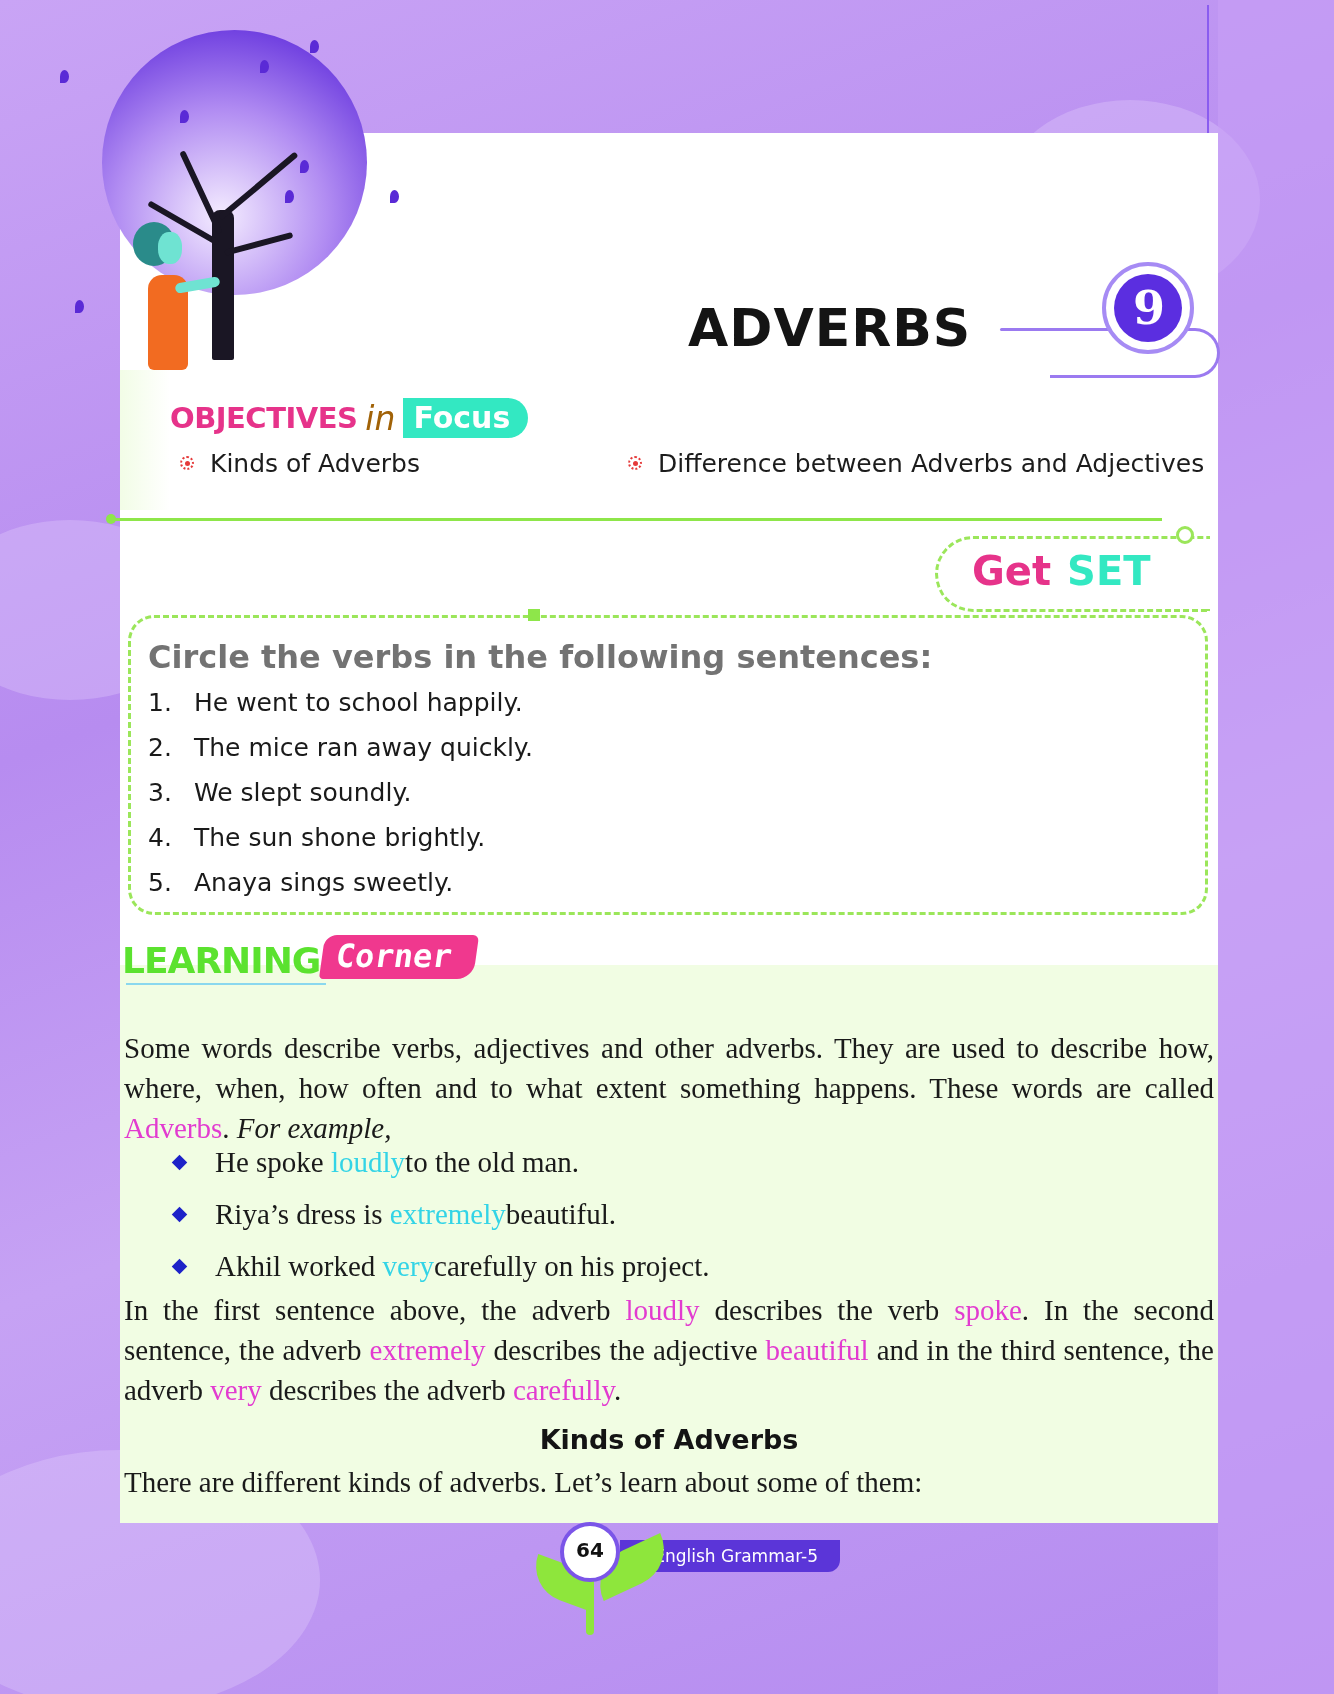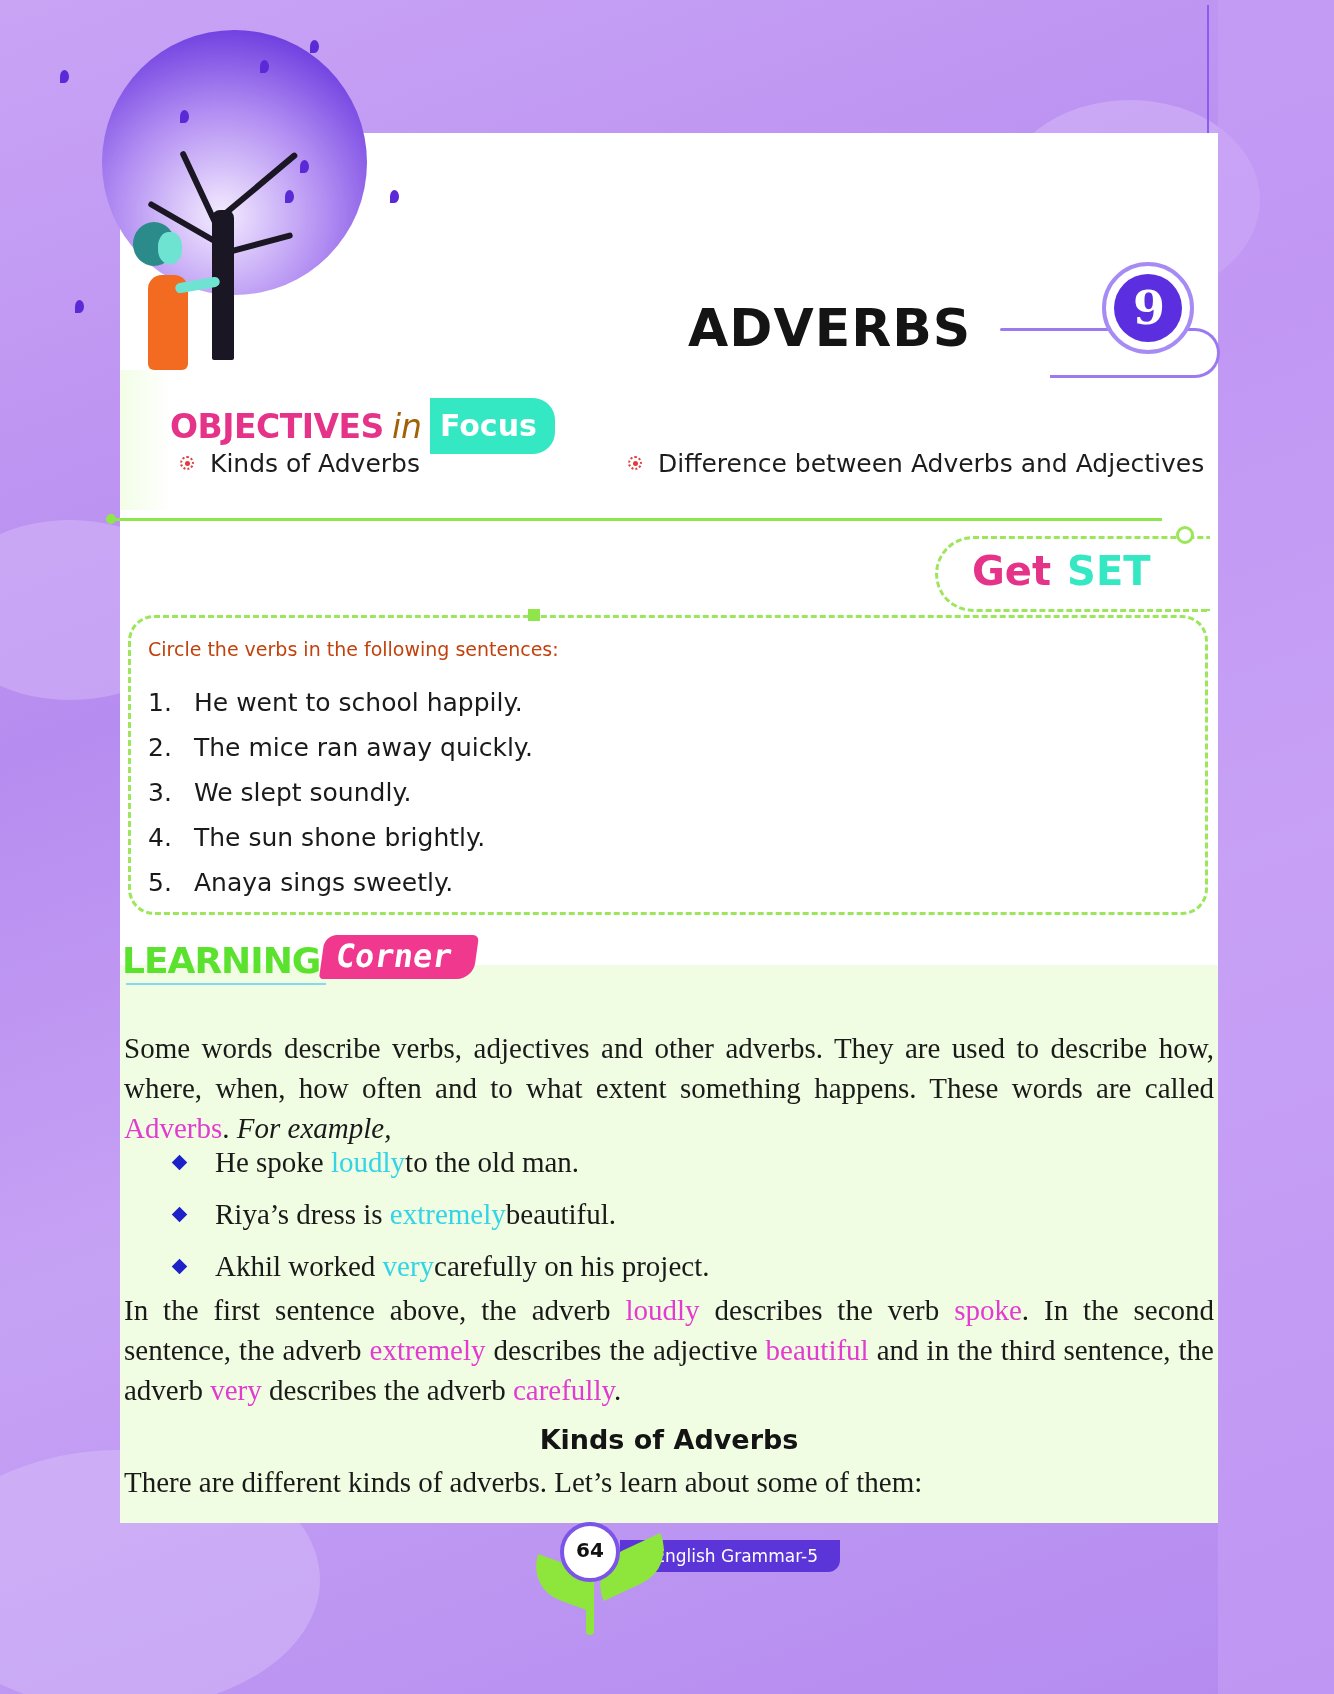--- a/index.html
+++ b/index.html
@@ -61,25 +61,25 @@
     border: 4px solid #a68bf4; background: #fff;
   }
   .chapter-badge {
     position: absolute; left: 1114px; top: 274px; width: 68px; height: 68px; border-radius: 50%;
     background: #5b2ee0; color: #fff; font-family: "DejaVu Serif", serif; font-weight: 900;
     font-size: 46px; display: flex; align-items: center; justify-content: center; letter-spacing: -2px;
   }
 
   
   .obj-title { position: absolute; left: 170px; top: 398px; display: flex; align-items: center; }
-  .obj-big { font-family: "DejaVu Sans", sans-serif; font-weight: 900; font-size: 33px; color: #e6338a; letter-spacing: -0.5px; }
+  .obj-big { font-family: "DejaVu Sans", sans-serif; font-weight: 900; font-size: 29px; color: #e6338a; letter-spacing: -0.5px; }
   .obj-in { font-family: "DejaVu Sans", sans-serif; font-style: italic; font-size: 33px; color: #a16207; margin: 0 8px; }
   .obj-focus {
     background: #33e8c2; color: #fff; font-family: "DejaVu Sans", sans-serif; font-weight: 700; font-size: 30px;
-    padding: 0 18px 2px 10px; border-radius: 0 22px 22px 0; height: 56px; display: flex; align-items: center;
+    padding: 0 18px 2px 10px; border-radius: 0 22px 22px 0; height: 40px; display: flex; align-items: center;
   }
   .obj-list { position: absolute; font-size: 25px; color: #1c1c1c; font-family: "DejaVu Sans", sans-serif; }
   .obj-item { display: flex; align-items: center; height: 34px; }
   .obj-bullet {
     width: 14px; height: 14px; border-radius: 50%; border: 2px dotted #e53a3a; margin-right: 16px; position: relative;
   }
   .obj-bullet::after { content: ""; position: absolute; left: 3px; top: 3px; width: 5px; height: 5px; border-radius: 50%; background: #e53a3a; }
   .obj-rule { position: absolute; left: 110px; top: 518px; width: 1052px; height: 3px; background: #8ee64a; }
   .obj-rule-dot { position: absolute; left: 106px; top: 514px; width: 10px; height: 10px; border-radius: 50%; background: #8ee64a; }
 
@@ -92,21 +92,21 @@
   .getset-text { position: absolute; left: 972px; top: 548px; font-family: "DejaVu Sans", sans-serif; font-weight: 900; font-size: 40px; }
   .get { color: #e6338a; }
   .set { color: #33e8c2; font-weight: 700; margin-left: 16px; }
 
   
   .ex-box {
     position: absolute; left: 128px; top: 615px; width: 1080px; height: 300px;
     border: 3px dashed #9be65a; border-radius: 26px;
   }
   .ex-box-mark { position: absolute; left: 528px; top: 609px; width: 12px; height: 12px; background: #8ee64a; }
-  .ex-instr { position: absolute; left: 148px; top: 638px; font-family: "DejaVu Sans", sans-serif; font-weight: 400; font-size: 19px; color: #c2410c; }
+  .ex-instr { position: absolute; left: 148px; top: 638px; font-family: "DejaVu Sans", sans-serif; font-weight: 700; font-size: 32px; color: #737373; }
   .ex-list { position: absolute; left: 148px; top: 680px; font-family: "DejaVu Sans", sans-serif; font-size: 25px; color: #1a1a1a; }
   .ex-row { display: flex; height: 45px; align-items: center; }
   .ex-num { width: 46px; }
 
   
   .lc-wrap { position: absolute; left: 122px; top: 935px; display: flex; align-items: flex-end; }
   .lc-learning { font-family: "DejaVu Sans", sans-serif; font-weight: 900; font-size: 36px; color: #5be22f; letter-spacing: -1px; }
   .lc-corner {
     background: #f0388e; color: #fff; font-family: "DejaVu Sans Mono", monospace; font-weight: 700; font-size: 32px;
     padding: 2px 24px 4px 14px; border-radius: 12px 6px 16px 4px; transform: skewX(-8deg); margin-left: 2px; margin-bottom: 2px;

